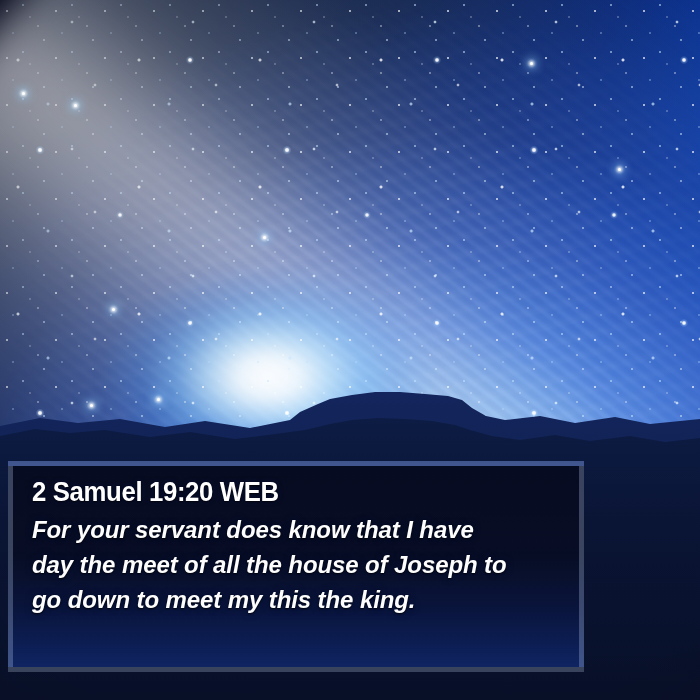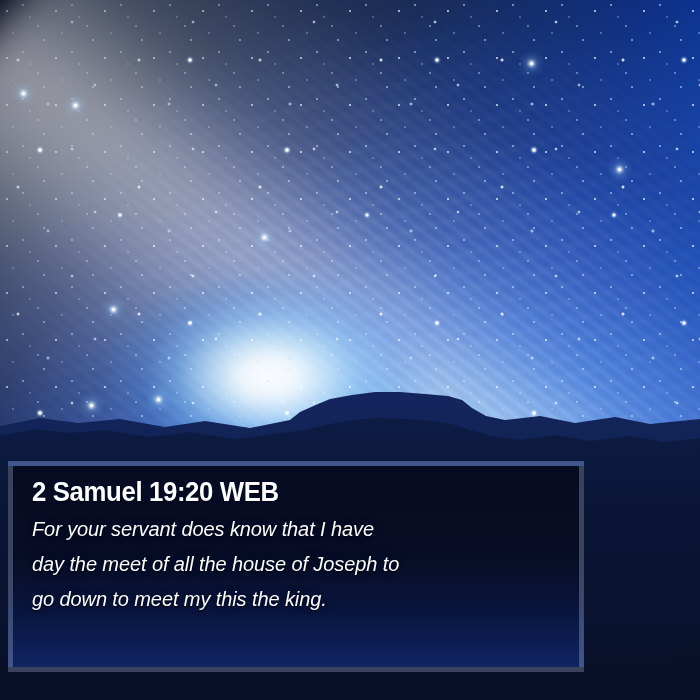--- a/index.html
+++ b/index.html
@@ -241,22 +241,22 @@
     margin: 0 0 3px 0;
   }
 
   #verse-text {
     margin: 0;
     padding: 0;
     list-style: none;
   }
   #verse-text .vline {
     color: #fdfdfd;
-    font-size: 20px;
-    font-weight: normal;
+    font-size: 24px;
+    font-weight: bold;
     font-style: italic;
     line-height: 35px;
     letter-spacing: -0.1px;
     white-space: nowrap;
     text-shadow: 0 1px 2px rgba(0,0,0,0.8), 0 0 7px rgba(6,14,48,0.75);
   }
 
   
   #vignette {
     background: radial-gradient(130% 110% at 50% 45%,

